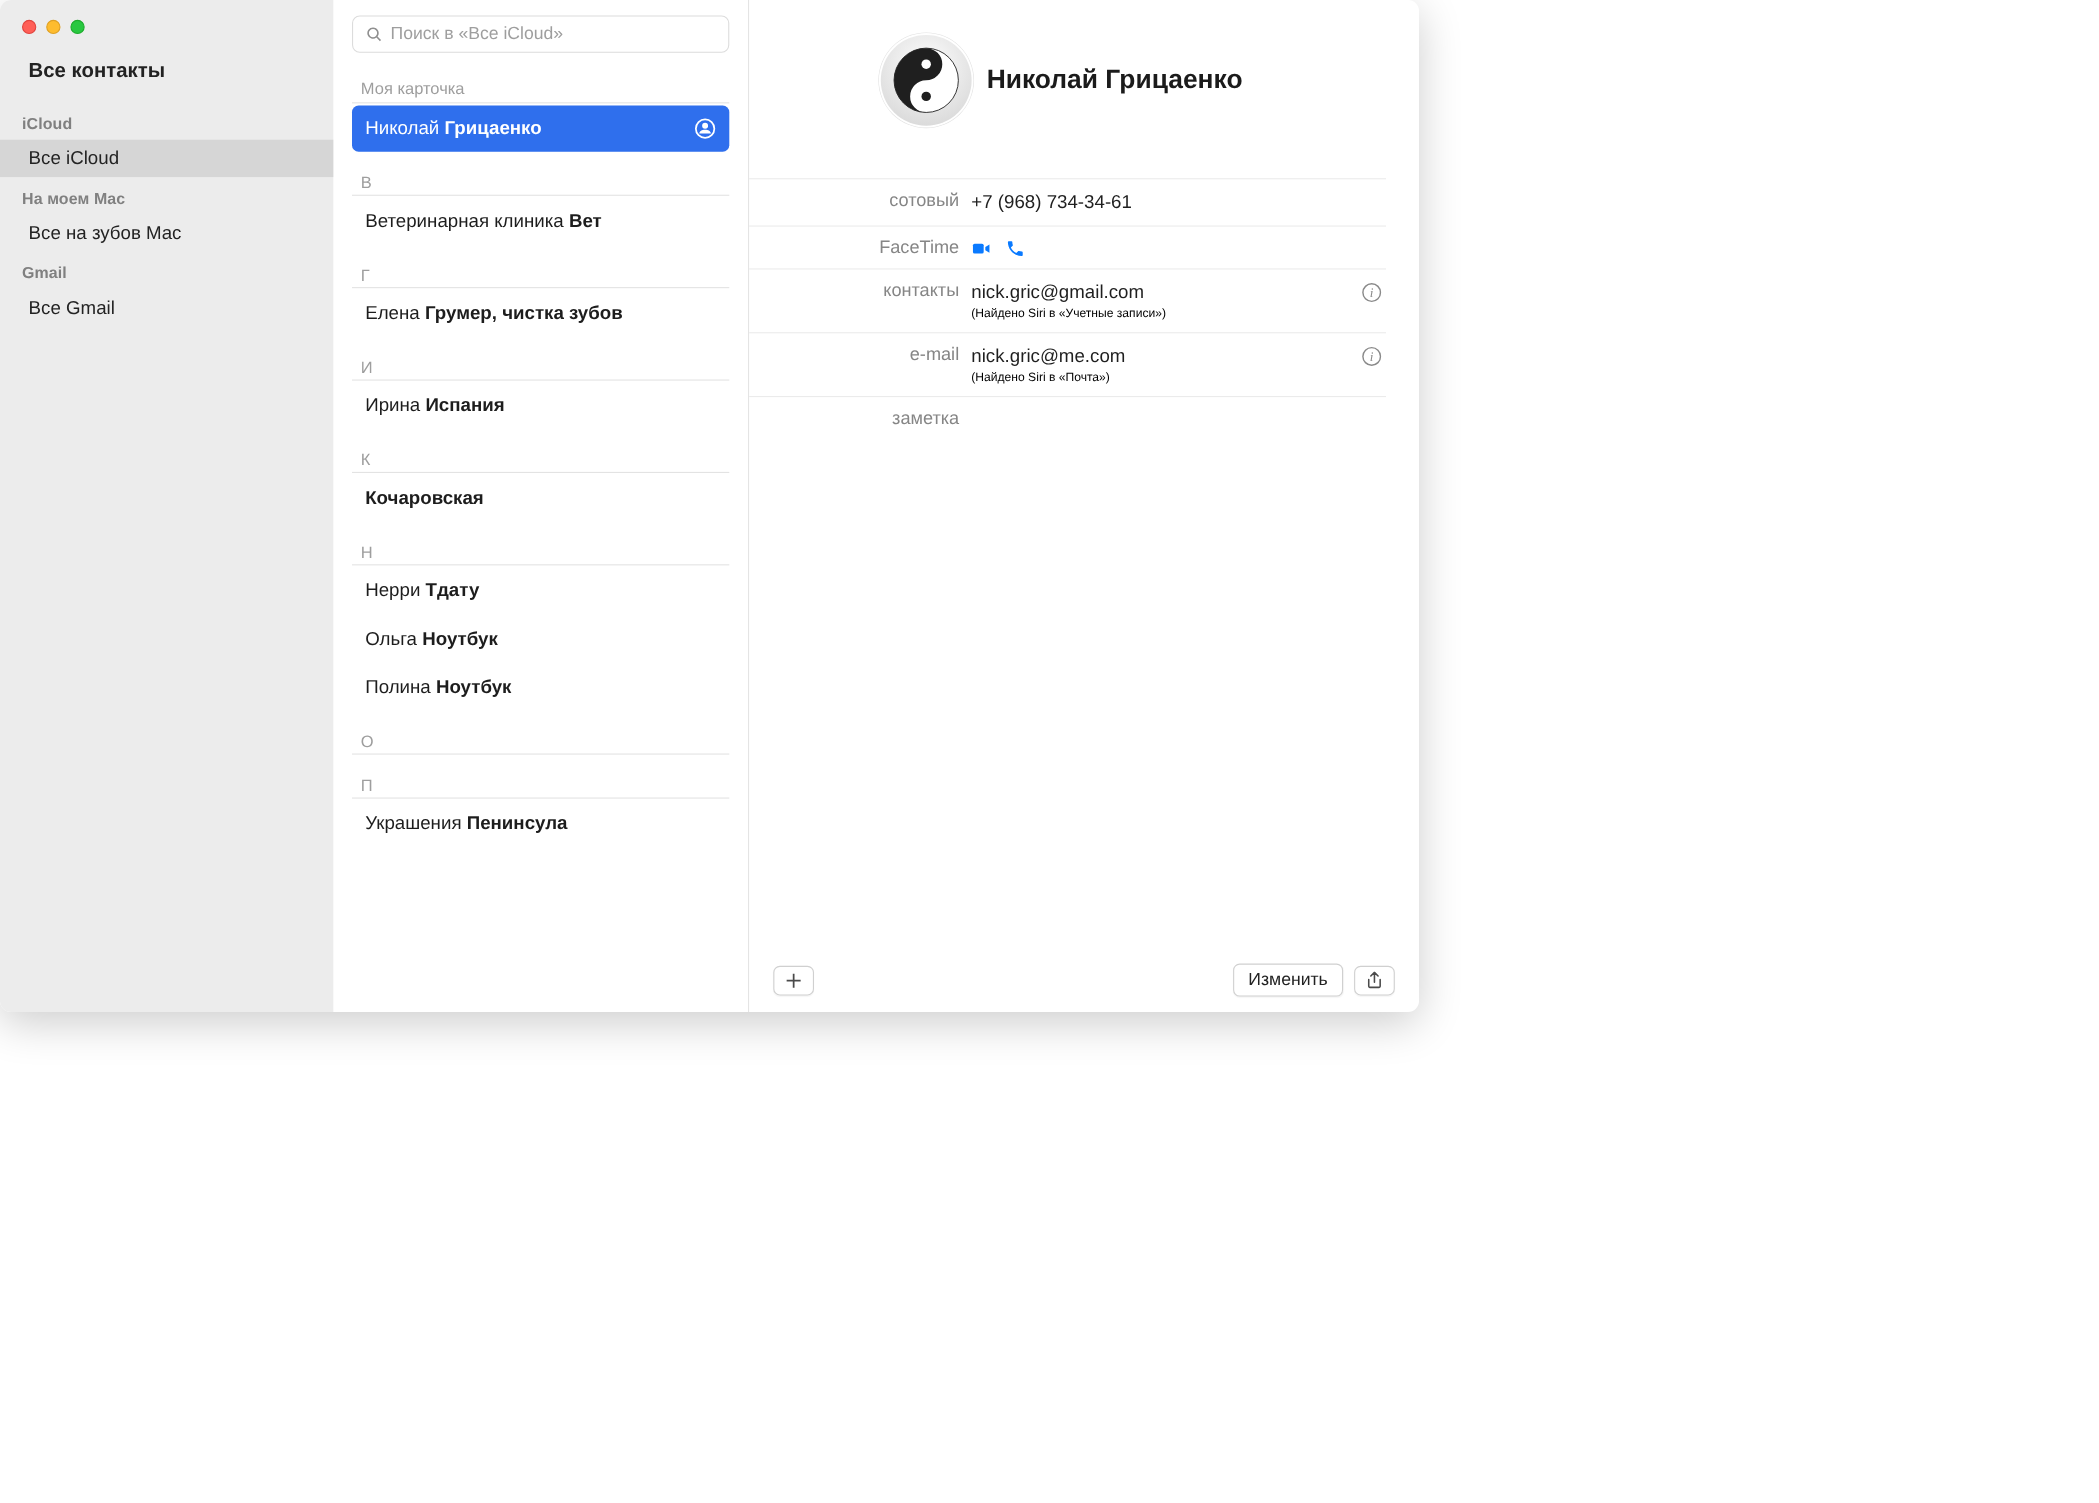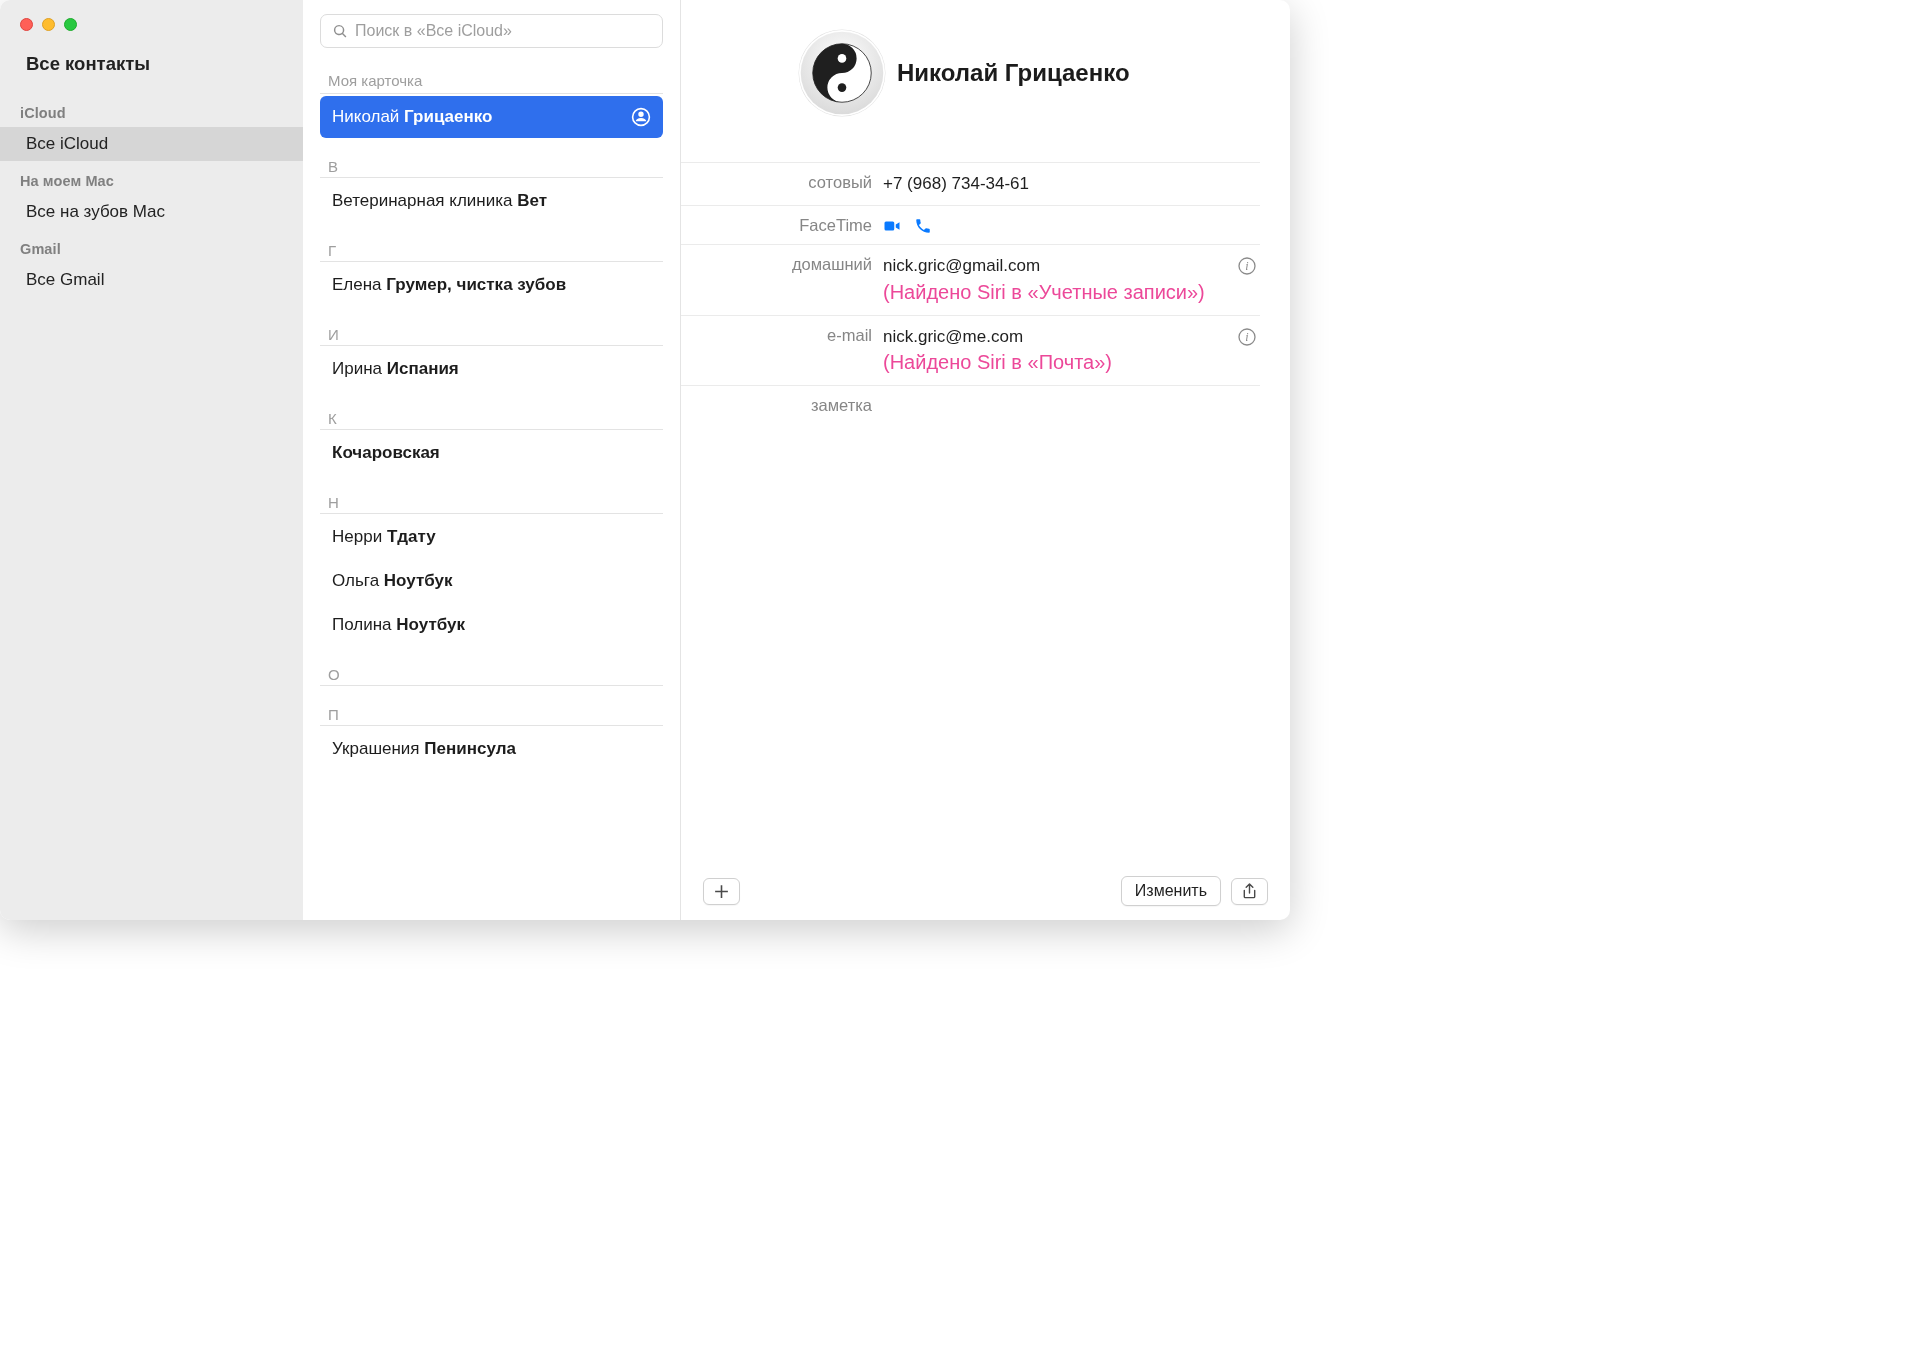--- a/index.html
+++ b/index.html
@@ -40,21 +40,21 @@
 .detail { flex: 1; display: flex; flex-direction: column; position: relative; }
 .card-head { display:flex; align-items:center; padding: 30px 0 46px 118px; }
 .avatar { width:86px;height:86px;border-radius:50%;overflow:hidden;margin-right:12px;display:flex;align-items:center;justify-content:center;background:#fff;box-shadow:0 0 0 .5px #e1e1e1;}
 .name { font-size: 24px; font-weight: 700; color: #1b1b1b; }
 
 .fields { padding: 0 30px 0 0; }
 .field { display:flex; padding: 9px 0; border-top: 1px solid #ebebeb; align-items:flex-start;}
 .field:first-child{border-top:1px solid #ebebeb;}
 .field .label { width: 202px; text-align: right; font-size: 16.5px; color: #868686; padding-right: 11px; flex-shrink:0; padding-top:1px;}
 .field .val { font-size: 17px; color: #1f1f1f; flex:1; line-height:1.4;}
-.field .sub { font-size: 20px; color: #ec4899; }
+.field .sub { font-size: 11px; color: #000000; }
 .field .info { width:22px;flex-shrink:0;display:flex;align-items:flex-start;padding-top:3px;}
 .info-ic{width:18px;height:18px;}
 .info-ic circle{fill:none;stroke:#8a8a8a;stroke-width:1.3}
 .info-ic text{fill:#8a8a8a;font-size:12px;font-family:Georgia,serif;font-style:italic}
 
 .ft-icons{display:flex;gap:13px;align-items:center;padding-top:2px}
 .ft-icons svg{width:18px;height:18px}
 
 .bottom-bar { position:absolute; bottom:0; left:0; right:0; display:flex; align-items:center; padding: 14px 22px; }
 .btn { border: .8px solid #d0d0d0; border-radius: 6px; padding: 5px 13px; background:#fff; font-size:16px; color:#222; box-shadow: 0 1px 1px rgba(0,0,0,.04); display:flex;align-items:center;justify-content:center;cursor:default;}
@@ -175,21 +175,21 @@
             <rect x="2" y="6" width="13" height="12" rx="2" fill="#0a7aff"></rect>
             <path d="M17 10l5-3v10l-5-3z" fill="#0a7aff"></path>
           </svg>
         <svg viewBox="0 0 24 24">
             <path fill="#0a7aff" d="M6.6 10.8c1.4 2.8 3.8 5.2 6.6 6.6l2.2-2.2c.3-.3.7-.4 1-.2 1.1.4 2.3.6 3.6.6.6 0 1 .4 1 1V20c0 .6-.4 1-1 1C10.6 21 3 13.4 3 4c0-.6.4-1 1-1h3.4c.6 0 1 .4 1 1 0 1.3.2 2.5.6 3.6.1.3 0 .7-.2 1l-2.2 2.2z"></path>
           </svg>
       </div>
       <div class="info"></div>
     </div>
     <div class="field">
-      <div class="label">домашний</div>
+      <div class="label">контакты</div>
       <div class="val">
         <div>nick.gric@gmail.com</div>
         <div class="sub">(Найдено Siri в «Учетные записи»)</div>
       </div>
       <div class="info">
           <svg class="info-ic" viewBox="0 0 18 18">
             <circle cx="9" cy="9" r="8"></circle>
             <text x="9" y="13" text-anchor="middle">i</text>
           </svg>
         </div>

